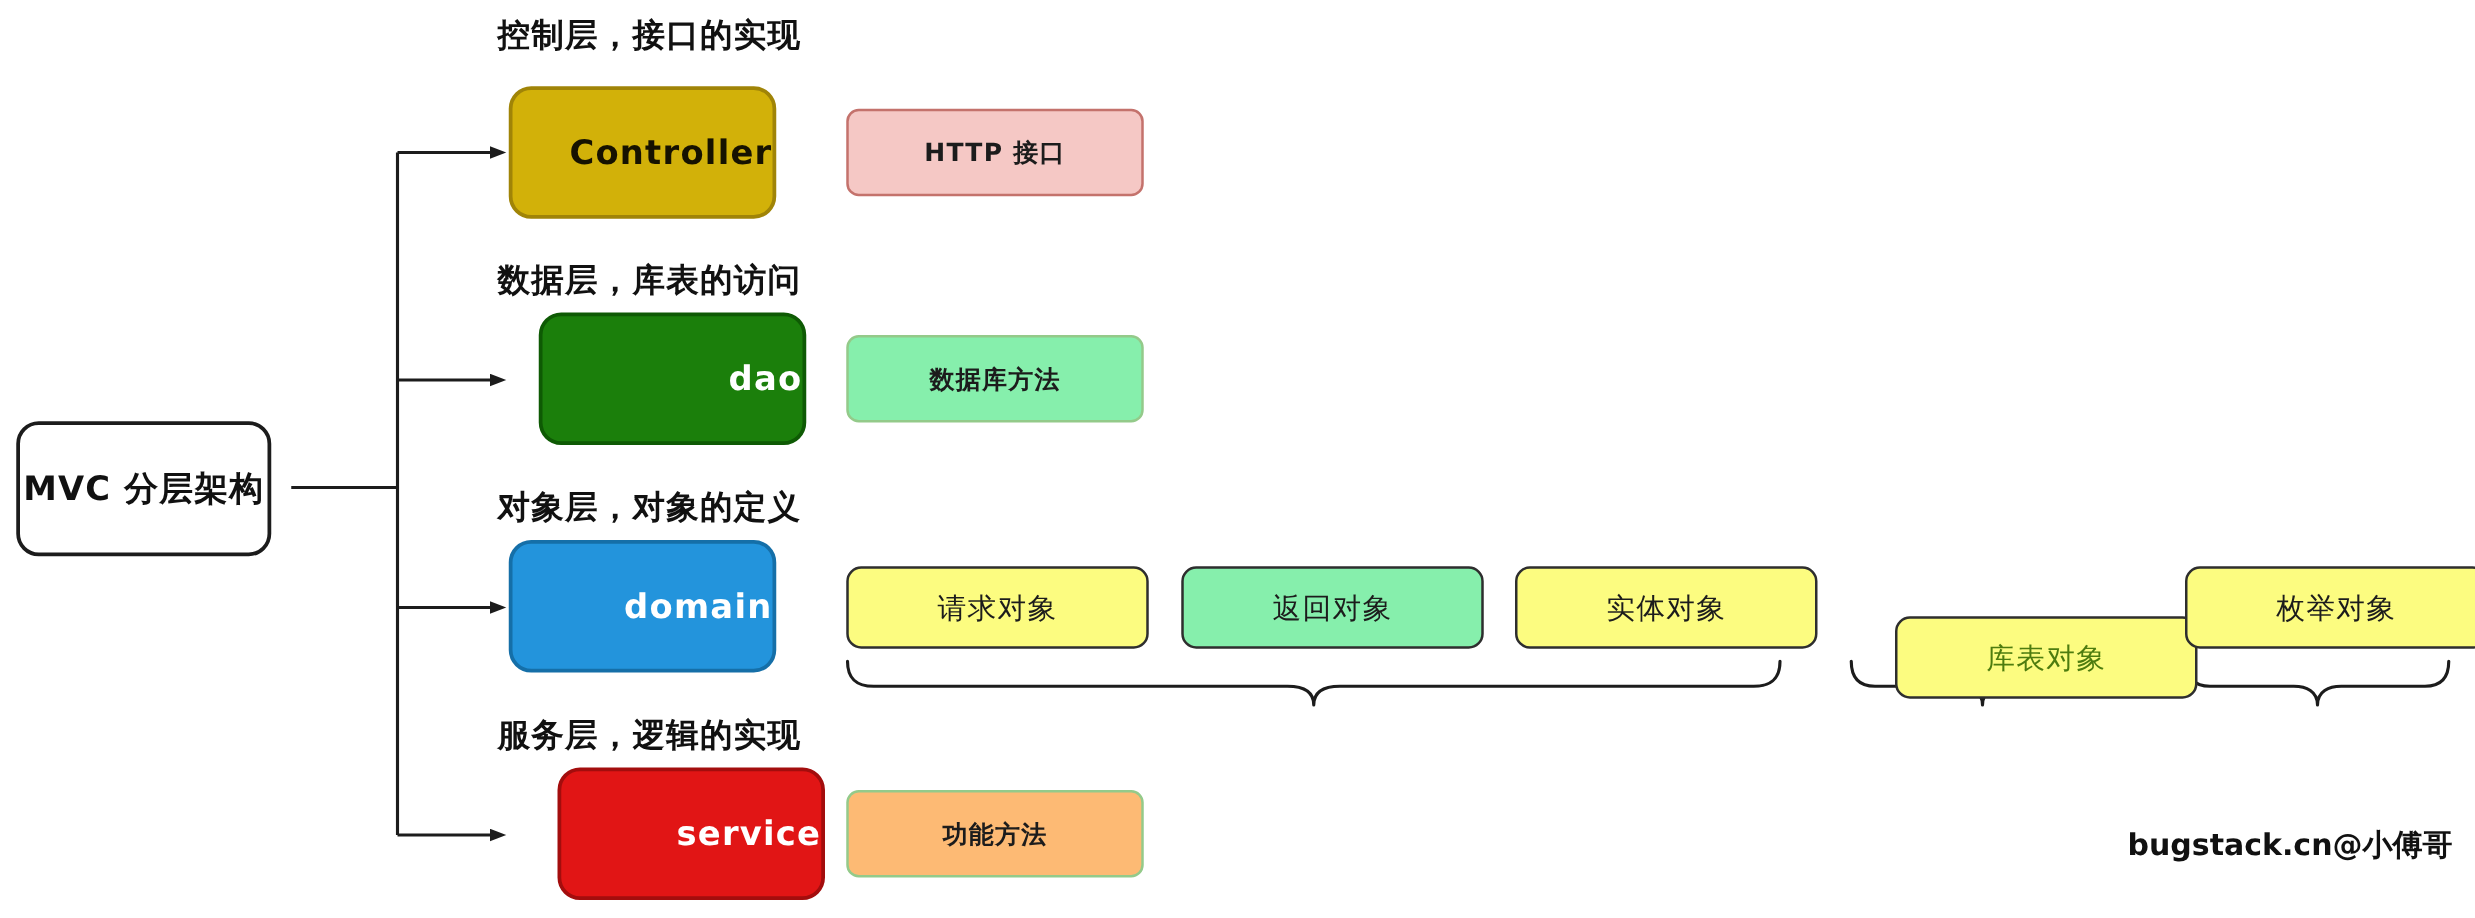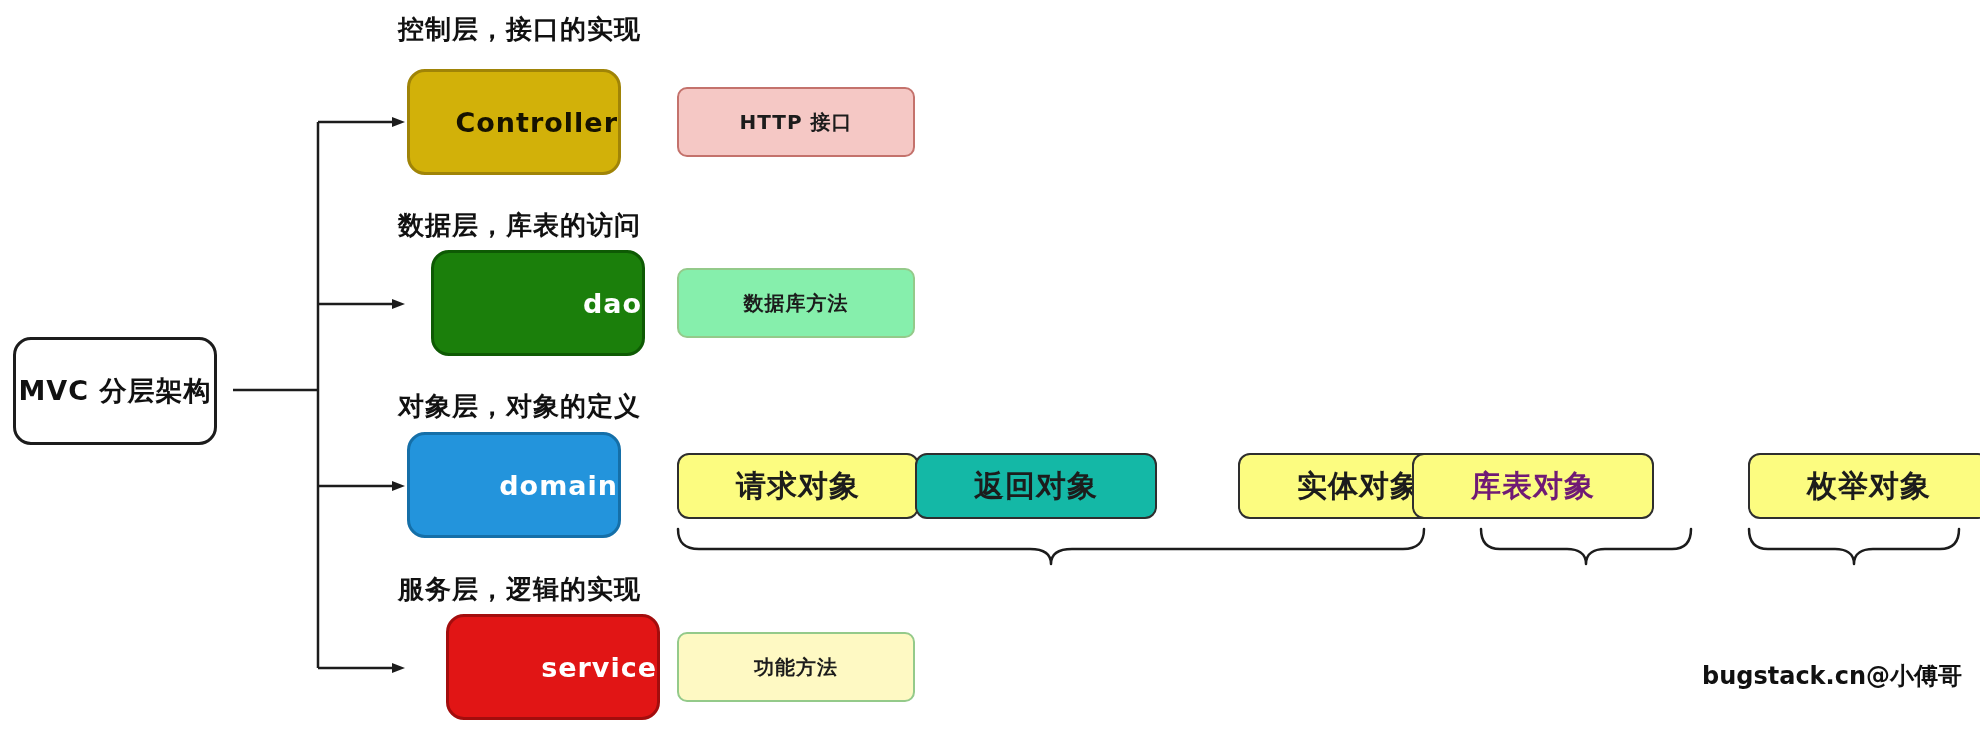--- a/index.html
+++ b/index.html
@@ -79,22 +79,22 @@
   .object-box {
     position: absolute;
     top: 453px;
     width: 242px; height: 66px;
     box-sizing: border-box;
     border: 2.5px solid;
     border-radius: 12px;
     display: flex;
     align-items: center;
     justify-content: center;
-    font-size: 30px;
-    font-weight: 700;
+    font-size: 23px;
+    font-weight: 400;
     letter-spacing: 1px;
   }
   .watermark {
     position: absolute;
     right: 18px;
     top: 660px;
     font-size: 24px;
     font-weight: 600;
     color: #111111;
     white-space: nowrap;
@@ -147,35 +147,35 @@
     <span>数据库方法</span>
   </div>
 
   <div class="layer-heading" style="top:389px">对象层，对象的定义</div>
   <div class="layer-box" style="top: 432px; background: rgb(35, 148, 220); border-color: rgb(21, 111, 168); color: rgb(255, 255, 255);">
     <span>domain</span>
   </div>
   <div class="object-box" style="left: 677px; background: rgb(252, 252, 128); border-color: rgb(46, 46, 46); color: rgb(28, 28, 28);">
     <span>请求对象</span>
   </div>
-  <div class="object-box" style="left: 915px; background: #14b8a6; border-color: rgb(46, 46, 46); color: rgb(28, 28, 28);">
+  <div class="object-box" style="left: 945px; background: #86efac; border-color: rgb(46, 46, 46); color: rgb(28, 28, 28);">
     <span>返回对象</span>
   </div>
-  <div class="object-box" style="left: 1212px; background: rgb(252, 252, 128); border-color: rgb(46, 46, 46); color: rgb(28, 28, 28); margin-left: 26px;">
+  <div class="object-box" style="left: 1212px; background: rgb(252, 252, 128); border-color: rgb(46, 46, 46); color: rgb(28, 28, 28);">
     <span>实体对象</span>
   </div>
-  <div class="object-box" style="left: 1412px; background: rgb(252, 252, 128); border-color: rgb(46, 46, 46); color: #701a75;">
+  <div class="object-box" style="left: 1516px; background: rgb(252, 252, 128); border-color: rgb(46, 46, 46); color: #4d7c0f; margin-top: 40px;">
     <span>库表对象</span>
   </div>
   <div class="object-box" style="left: 1748px; background: rgb(252, 252, 128); border-color: rgb(46, 46, 46); color: rgb(28, 28, 28);">
     <span>枚举对象</span>
   </div>
 
   <div class="layer-heading" style="top:572px">服务层，逻辑的实现</div>
   <div class="layer-box" style="top: 614px; background: rgb(225, 21, 21); border-color: rgb(163, 13, 13); color: rgb(255, 255, 255); margin-left: 39px;">
     <span>service</span>
   </div>
-  <div class="tag-box" style="left: 677px; top: 632px; background: #fef9c3; border-color: rgb(148, 202, 138); color: rgb(28, 28, 28);">
+  <div class="tag-box" style="left: 677px; top: 632px; background: #fdba74; border-color: rgb(148, 202, 138); color: rgb(28, 28, 28);">
     <span>功能方法</span>
   </div>
 
   <div class="watermark">bugstack.cn@小傅哥</div>
 </div>
 
 </body></html>

